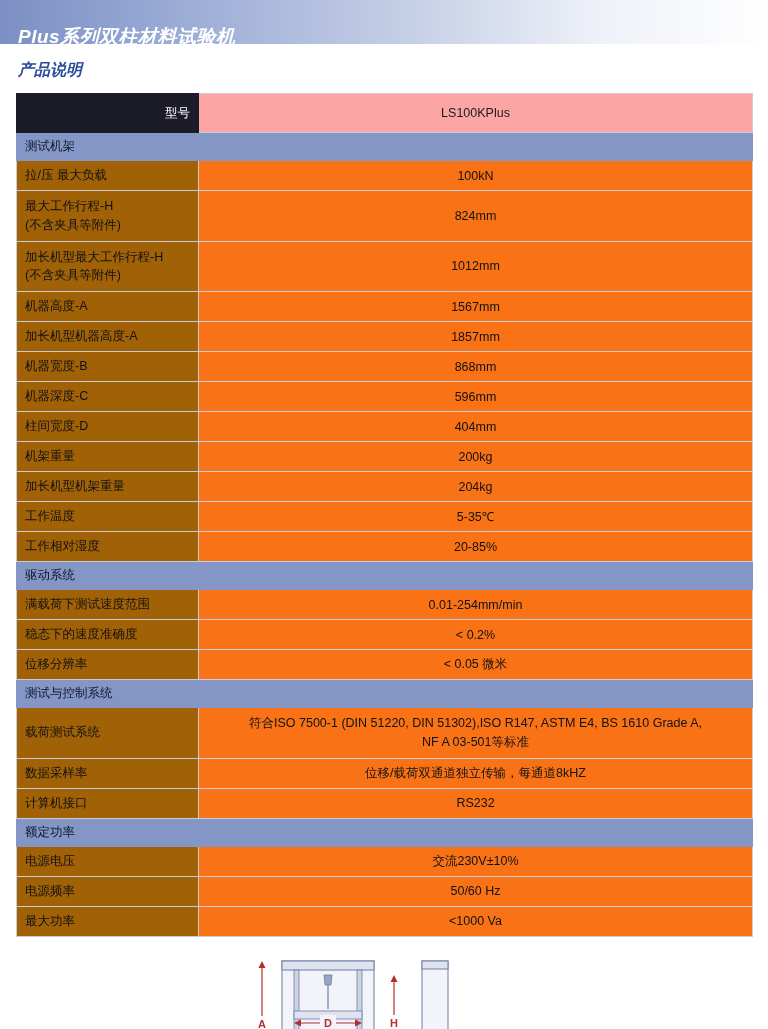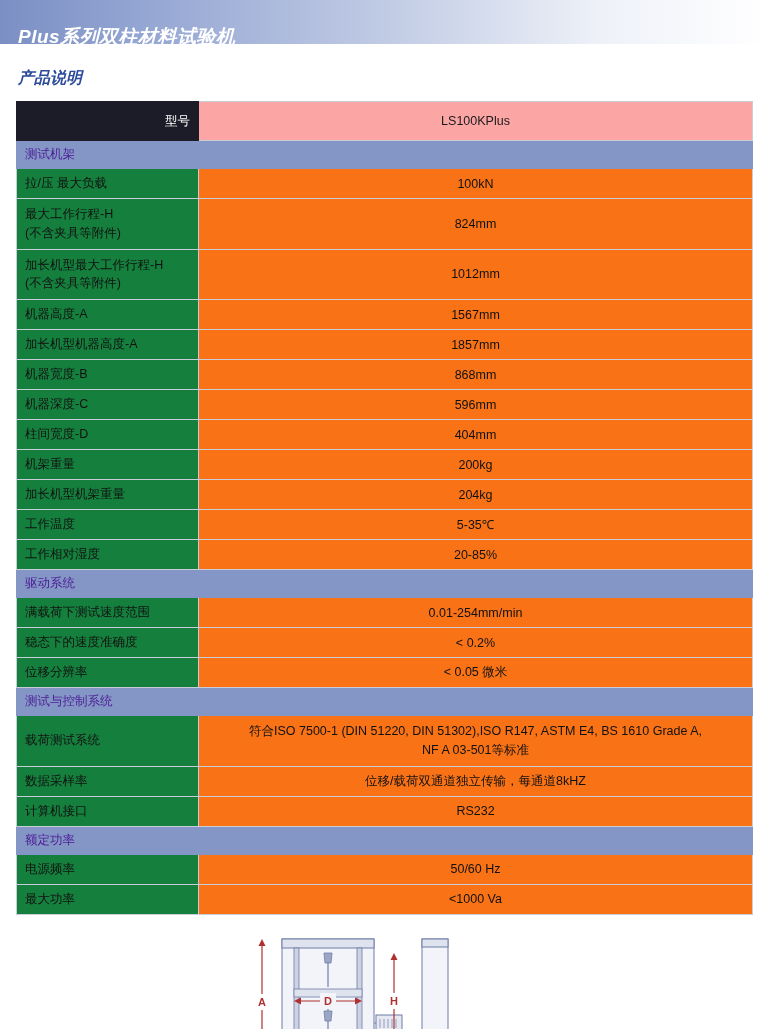--- a/index.html
+++ b/index.html
@@ -30,21 +30,21 @@
     font-size: 19px;
     font-weight: bold;
     font-style: italic;
     color: #ffffff;
     letter-spacing: 0.5px;
     margin-top: 30px;
   }
 
   
   .section-title {
-    margin: 24px 0 12px 18px;
+    margin: 16px 0 12px 18px;
     font-size: 16px;
     font-weight: bold;
     font-style: italic;
     color: #2b4a9b;
   }
 
   
   .spec-wrap {
     padding: 0 16px;
     box-sizing: border-box;
@@ -77,29 +77,29 @@
   tr.model-row td.model-val {
     background: #fca5a5;
     color: #1a1a1a;
     text-align: center;
     border: 1px solid #c8cdd8;
   }
 
   
   tr.group-row td {
     background: #8396c6;
-    color: #4c1d95;
+    color: #0f172a;
     border: 1px solid #8396c6;
     padding: 5px 8px;
     font-size: 12.5px;
   }
 
   
   tr.data-row td.k {
-    background: #15803d;
+    background: #a16207;
     color: #111;
   }
   tr.data-row td.v {
     background: #f97316;
     text-align: center;
     color: #111;
   }
   td.v.multiline { line-height: 1.45; }
   .k-line { display: block; line-height: 1.5; }
 
@@ -217,20 +217,24 @@
           <td class="v">位移/载荷双通道独立传输，每通道8kHZ</td>
         </tr>
         <tr class="data-row">
           <td class="k">计算机接口</td>
           <td class="v">RS232</td>
         </tr>
         <tr class="group-row">
           <td colspan="2">额定功率</td>
         </tr>
         <tr class="data-row">
+          <td class="k">电源电压</td>
+          <td class="v">交流230V±10%</td>
+        </tr>
+        <tr class="data-row">
           <td class="k">电源频率</td>
           <td class="v">50/60 Hz</td>
         </tr>
         <tr class="data-row">
           <td class="k">最大功率</td>
           <td class="v">&lt;1000 Va</td>
         </tr>
       </tbody>
   </table>
 </div>

